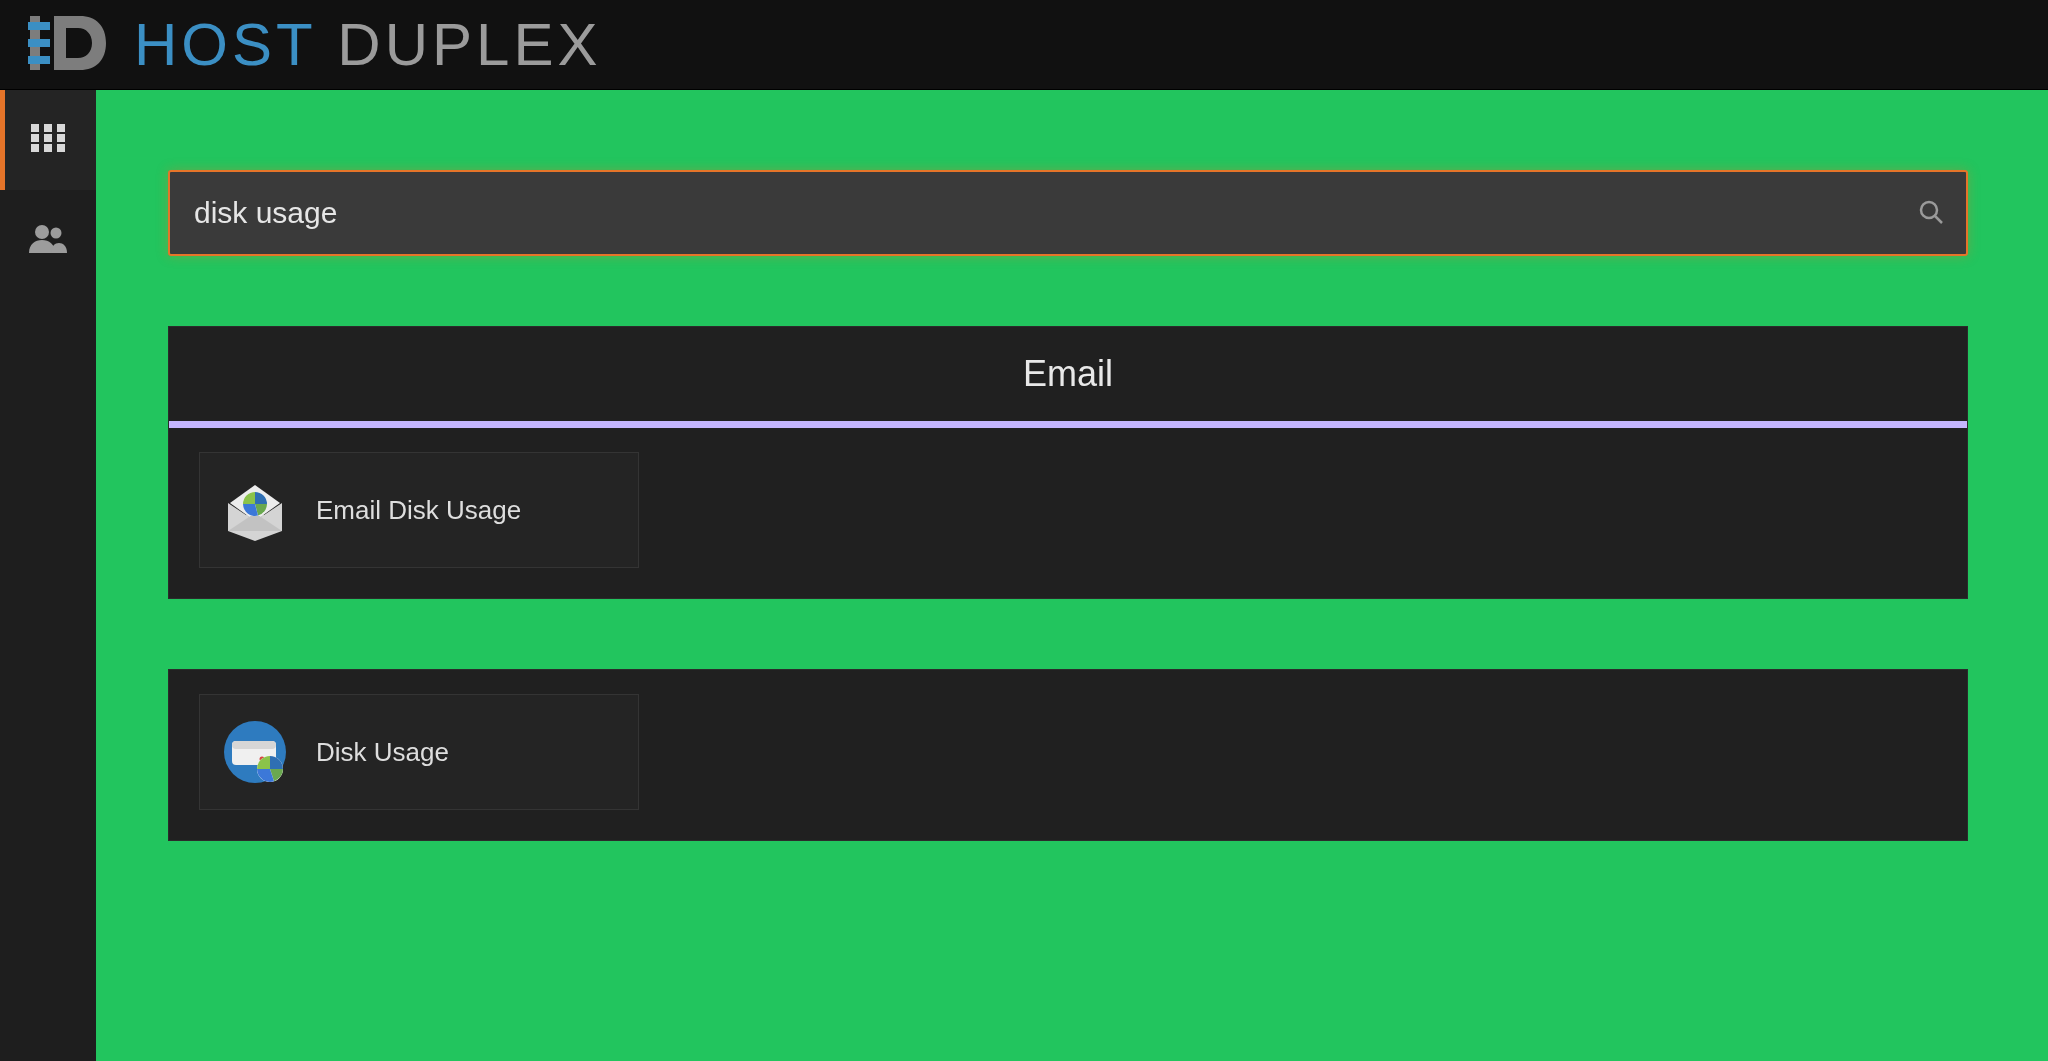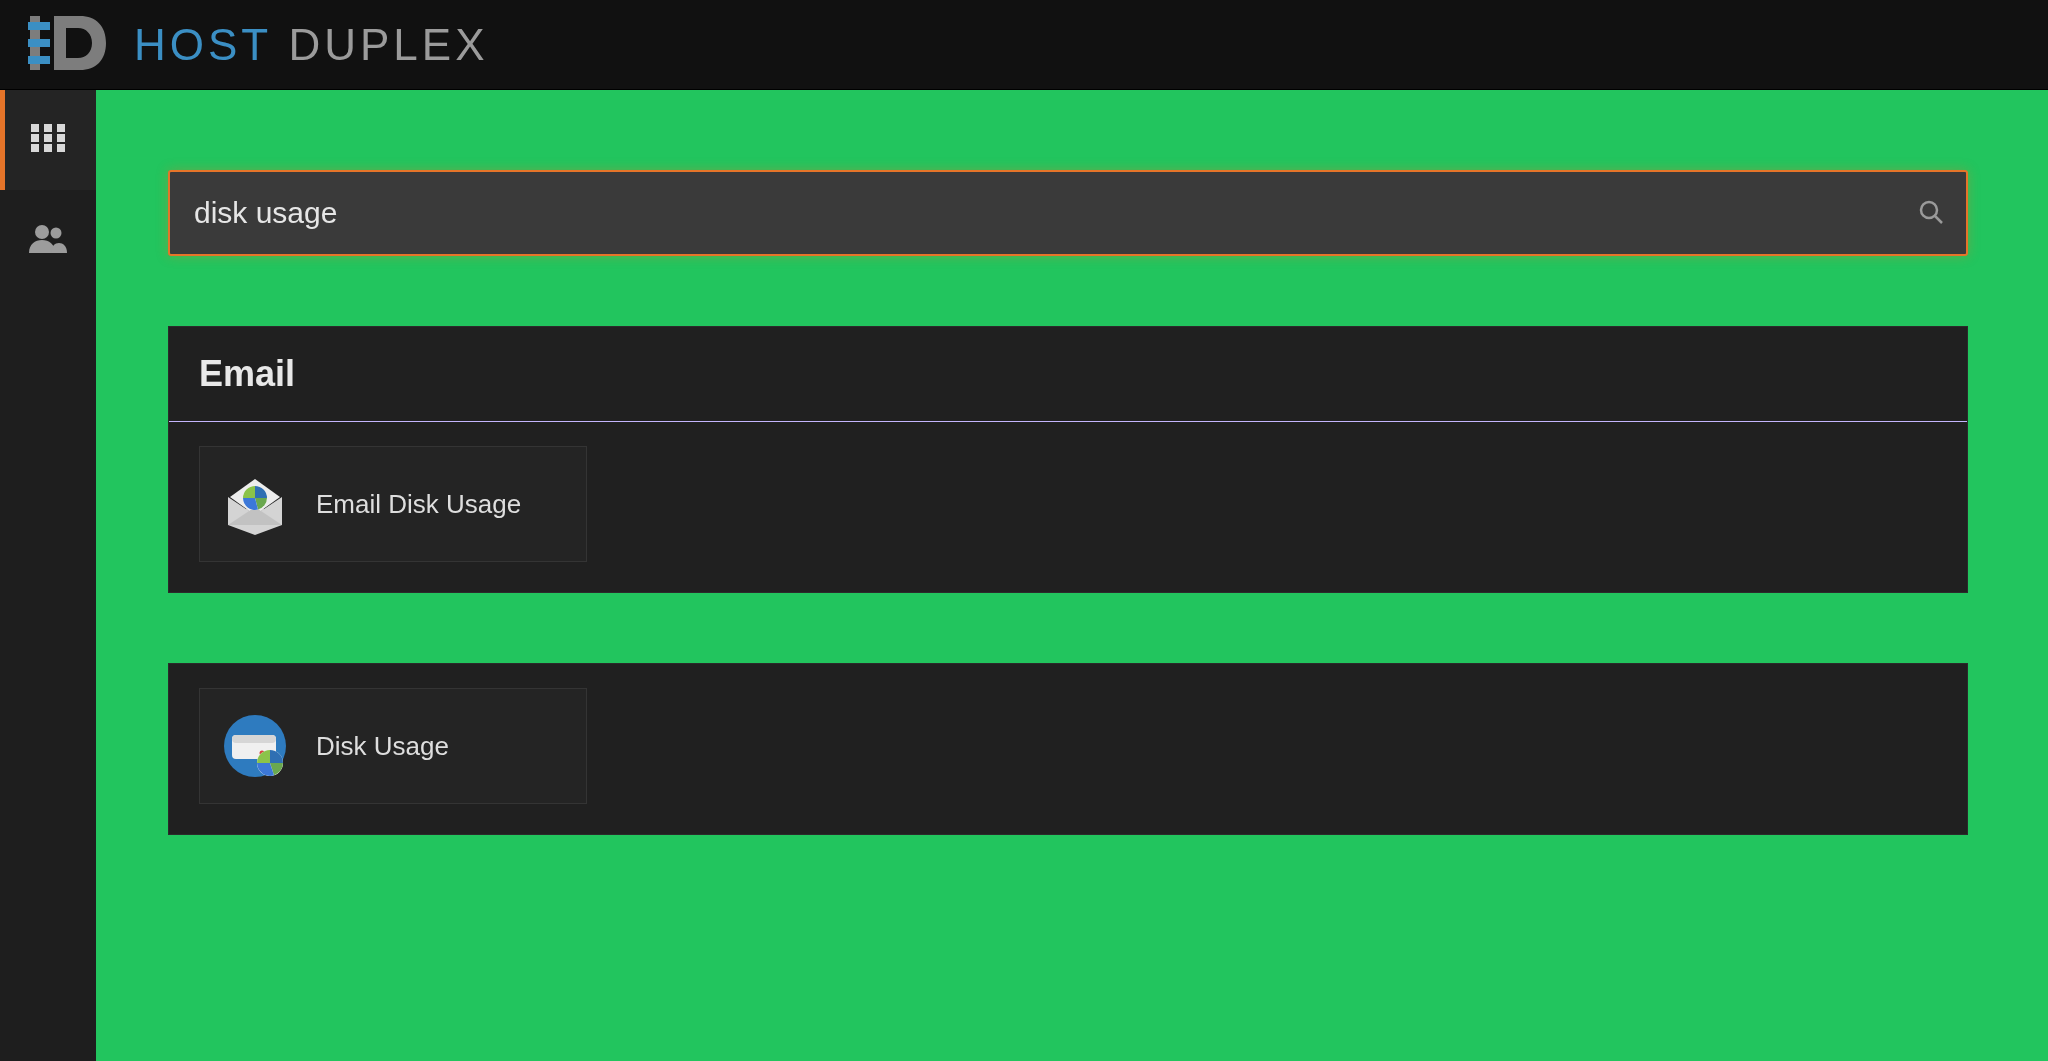--- a/index.html
+++ b/index.html
@@ -16,21 +16,21 @@
   .header {
     height: 90px;
     background: #111111;
     display: flex;
     align-items: center;
     padding-left: 28px;
     border-bottom: 1px solid #000;
   }
   .logo { display: flex; align-items: center; gap: 26px; }
   .logo-wordmark {
-    font-size: 44px;
+    font-size: 60px;
     letter-spacing: 4px;
     font-weight: 400;
   }
   .logo-wordmark .host { color: #3b8fc4; font-weight: 500; }
   .logo-wordmark .duplex { color: #9b9b9b; }
 
   
   .body {
     display: flex;
     height: calc(100% - 90px);
@@ -108,34 +108,35 @@
   
   .section {
     margin-top: 70px;
     width: 1800px;
     background: #202020;
     border: 1px solid #2b2b2b;
   }
   .section-header {
     padding: 26px 30px 26px 30px;
     font-size: 36px;
-    font-weight: 700;
+    font-weight: 400;
     color: #e8e8e8;
-    border-bottom: 1px solid #c4b5fd;
+    border-bottom: 7px solid #c4b5fd;
+    text-align: center;
   }
   .section-body {
     padding: 24px 30px 30px 30px;
     display: flex;
     flex-wrap: wrap;
     gap: 16px;
   }
 
   
   .tile {
-    width: 388px;
+    width: 440px;
     height: 116px;
     background: #242424;
     border: 1px solid #343434;
     display: flex;
     align-items: center;
     padding: 0 22px;
     gap: 28px;
     cursor: pointer;
   }
   .tile-icon {

